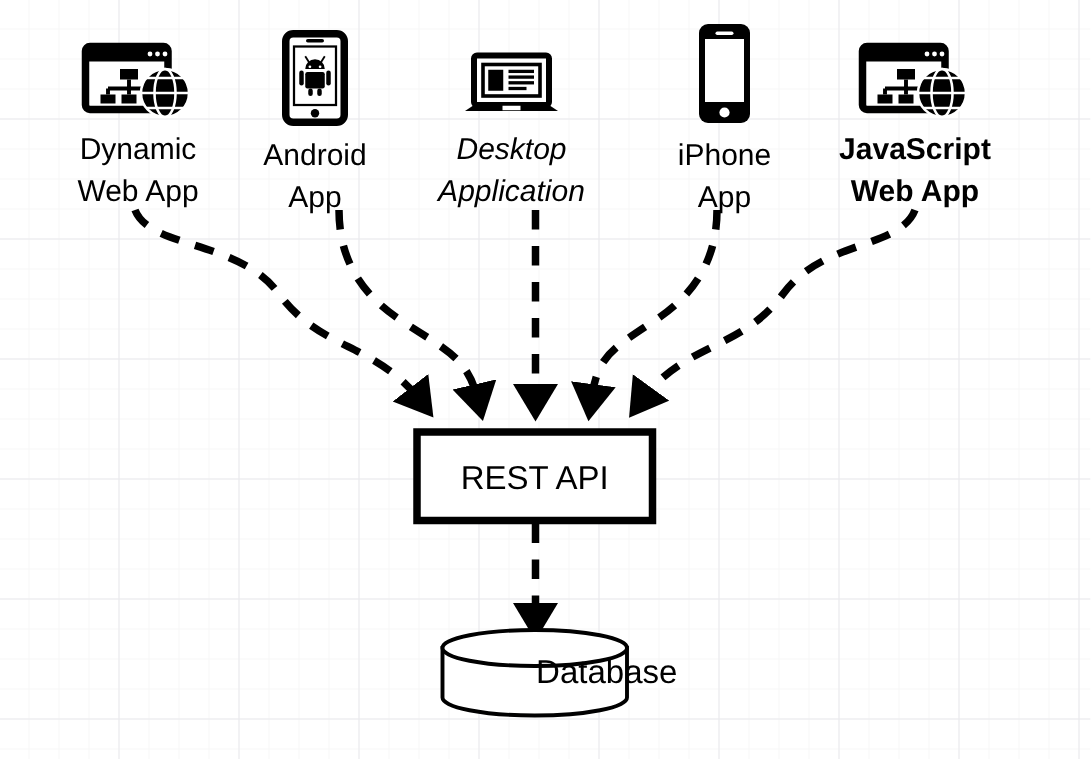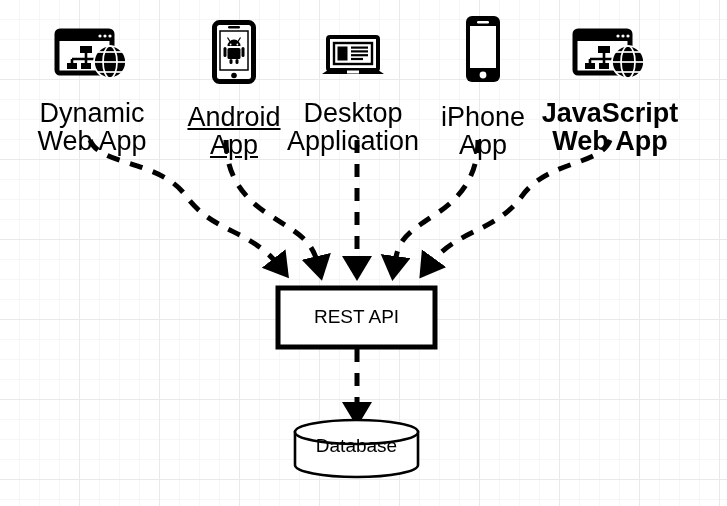--- a/index.html
+++ b/index.html
@@ -32,29 +32,29 @@
   .node {
     position: absolute;
     text-align: center;
   }
   .node-icon {
     display: block;
     margin: 0 auto;
   }
   .node-label {
     display: block;
-    font-size: 27px;
+    font-size: 20px;
     line-height: 28px;
     color: #000000;
     white-space: pre-line;
-    margin-top: 19px;
+    margin-top: 6px;
   }
   .shape-label {
     position: absolute;
-    font-size: 19px;
+    font-size: 22px;
     color: #000000;
     text-align: center;
     white-space: nowrap;
   }
 </style>
 </head>
 <body>
 
 <div id="canvas">
 
@@ -76,21 +76,21 @@
 
   <svg class="layer" viewBox="0 0 727 506" xmlns="http://www.w3.org/2000/svg">
     <rect x="278" y="288" width="157" height="59" fill="#ffffff" stroke="#000000" stroke-width="5"></rect>
     <g>
       <path d="M295,432 L295,465 A61.5,12 0 0 0 418,465 L418,432 Z" fill="#ffffff" stroke="#000000" stroke-width="2.6"></path>
       <ellipse cx="356.5" cy="432" rx="61.5" ry="12" fill="#ffffff" stroke="#000000" stroke-width="2.6"></ellipse>
     </g>
   </svg>
 
   <div class="shape-label" style="left:278px; top:306px; width:157px;">REST API</div>
-  <div class="shape-label" style="left:295px; top:435px; width:123px;">Database</div>
+  <div class="shape-label" style="left:295px; top:435px; width:123px;padding-left:48px;">Database</div>
 
   <div class="node" style="left:22px; top:28px; width:140px;">
     <svg class="node-icon" width="76" height="52" viewBox="0 0 76 52" xmlns="http://www.w3.org/2000/svg">
       <rect x="3" y="3" width="55" height="42" rx="3" fill="#ffffff" stroke="#000000" stroke-width="5"></rect>
       <rect x="3" y="3" width="55" height="10" fill="#000000"></rect>
       <circle cx="46" cy="8" r="1.6" fill="#ffffff"></circle>
       <circle cx="51" cy="8" r="1.6" fill="#ffffff"></circle>
       <circle cx="56" cy="8" r="1.6" fill="#ffffff"></circle>
       <rect x="26" y="18" width="12" height="7" fill="#000000"></rect>
       <path d="M32,25 L32,31 M18,31 L46,31 M18,31 L18,35 M32,31 L32,35 M46,31 L46,35" stroke="#000000" stroke-width="2.6" fill="none"></path>
@@ -103,21 +103,21 @@
         <ellipse cx="56" cy="34" rx="7" ry="16"></ellipse>
         <line x1="40" y1="34" x2="72" y2="34"></line>
         <line x1="43.5" y1="24" x2="68.5" y2="24"></line>
         <line x1="43.5" y1="44" x2="68.5" y2="44"></line>
       </g>
     </svg>
     <span class="node-label">Dynamic
 Web App</span>
   </div>
 
-  <div class="node" style="left:172px; top:20px; width:124px;text-decoration:underline;">
+  <div class="node" style="left:148px; top:20px; width:124px;">
     <svg class="node-icon" width="44" height="64" viewBox="0 0 44 64" xmlns="http://www.w3.org/2000/svg">
       <rect x="2.5" y="2.5" width="39" height="59" rx="5" fill="#ffffff" stroke="#000000" stroke-width="5"></rect>
       <rect x="8" y="11" width="28" height="39" fill="#ffffff" stroke="#000000" stroke-width="1.5"></rect>
       <rect x="16" y="6" width="12" height="2.4" rx="1.2" fill="#000000"></rect>
       <circle cx="22" cy="55.5" r="2.8" fill="#000000"></circle>
       <g fill="#000000">
         <path d="M15.5,26 a6.5,6.5 0 0 1 13,0 z"></path>
         <rect x="15.5" y="28" width="13" height="11" rx="1.5"></rect>
         <rect x="11.5" y="27" width="3" height="10" rx="1.5"></rect>
         <rect x="29.5" y="27" width="3" height="10" rx="1.5"></rect>
@@ -128,21 +128,21 @@
         <line x1="15.5" y1="17.5" x2="18" y2="21.5"></line>
         <line x1="28.5" y1="17.5" x2="26" y2="21.5"></line>
       </g>
       <circle cx="18.6" cy="24.5" r="0.9" fill="#ffffff"></circle>
       <circle cx="25.4" cy="24.5" r="0.9" fill="#ffffff"></circle>
     </svg>
     <span class="node-label">Android
 App</span>
   </div>
 
-  <div class="node" style="left:284px; top:34px; width:138px;">
+  <div class="node" style="left:272px; top:34px; width:138px;font-style:italic;">
     <svg class="node-icon" width="66" height="46" viewBox="0 0 66 46" xmlns="http://www.w3.org/2000/svg">
       <rect x="8" y="3" width="50" height="33" rx="2" fill="#ffffff" stroke="#000000" stroke-width="4"></rect>
       <rect x="14" y="9" width="38" height="21" fill="#ffffff" stroke="#000000" stroke-width="2.4"></rect>
       <rect x="17.5" y="12.5" width="10" height="14" fill="#000000"></rect>
       <g fill="#000000">
         <rect x="31" y="12.5" width="17" height="2.2"></rect>
         <rect x="31" y="16.3" width="17" height="2.2"></rect>
         <rect x="31" y="20.1" width="17" height="2.2"></rect>
         <rect x="31" y="23.9" width="12" height="2.2"></rect>
       </g>

